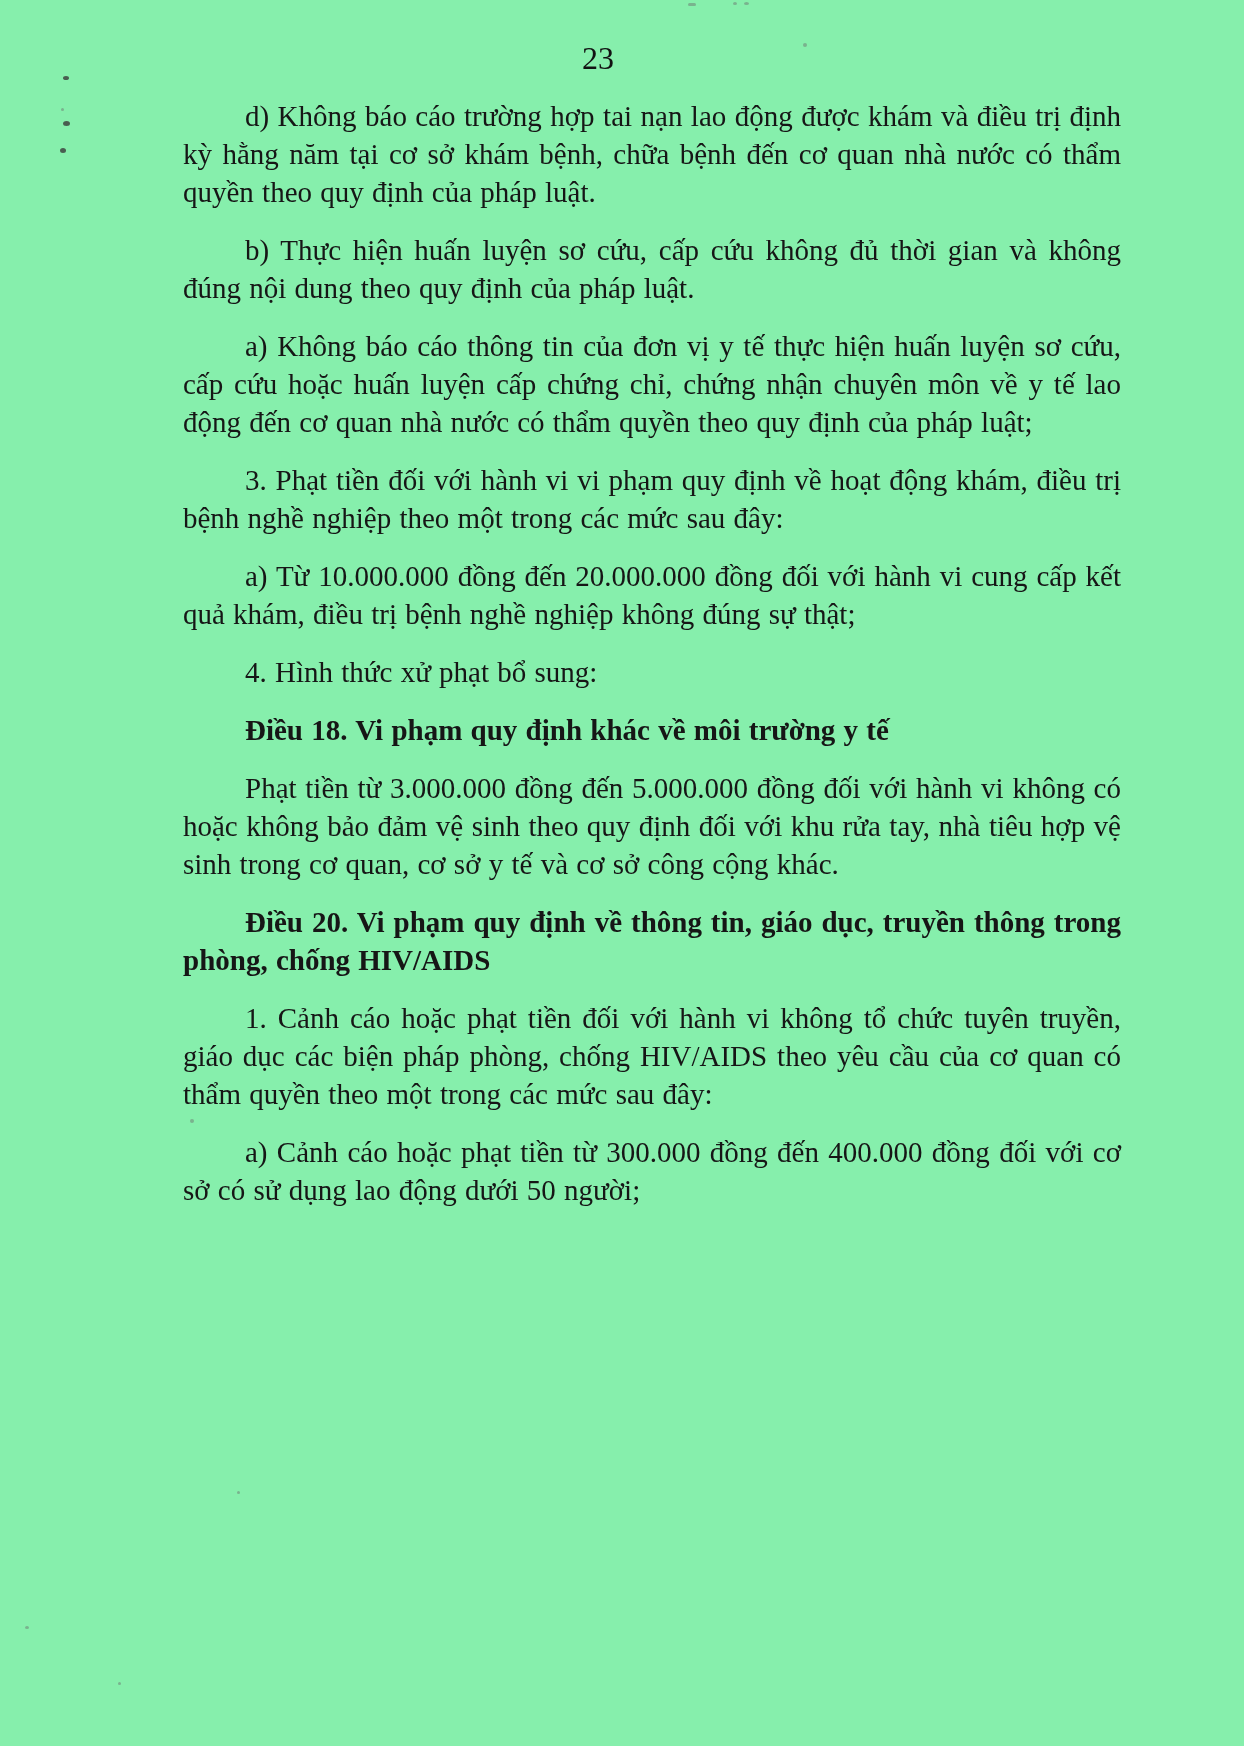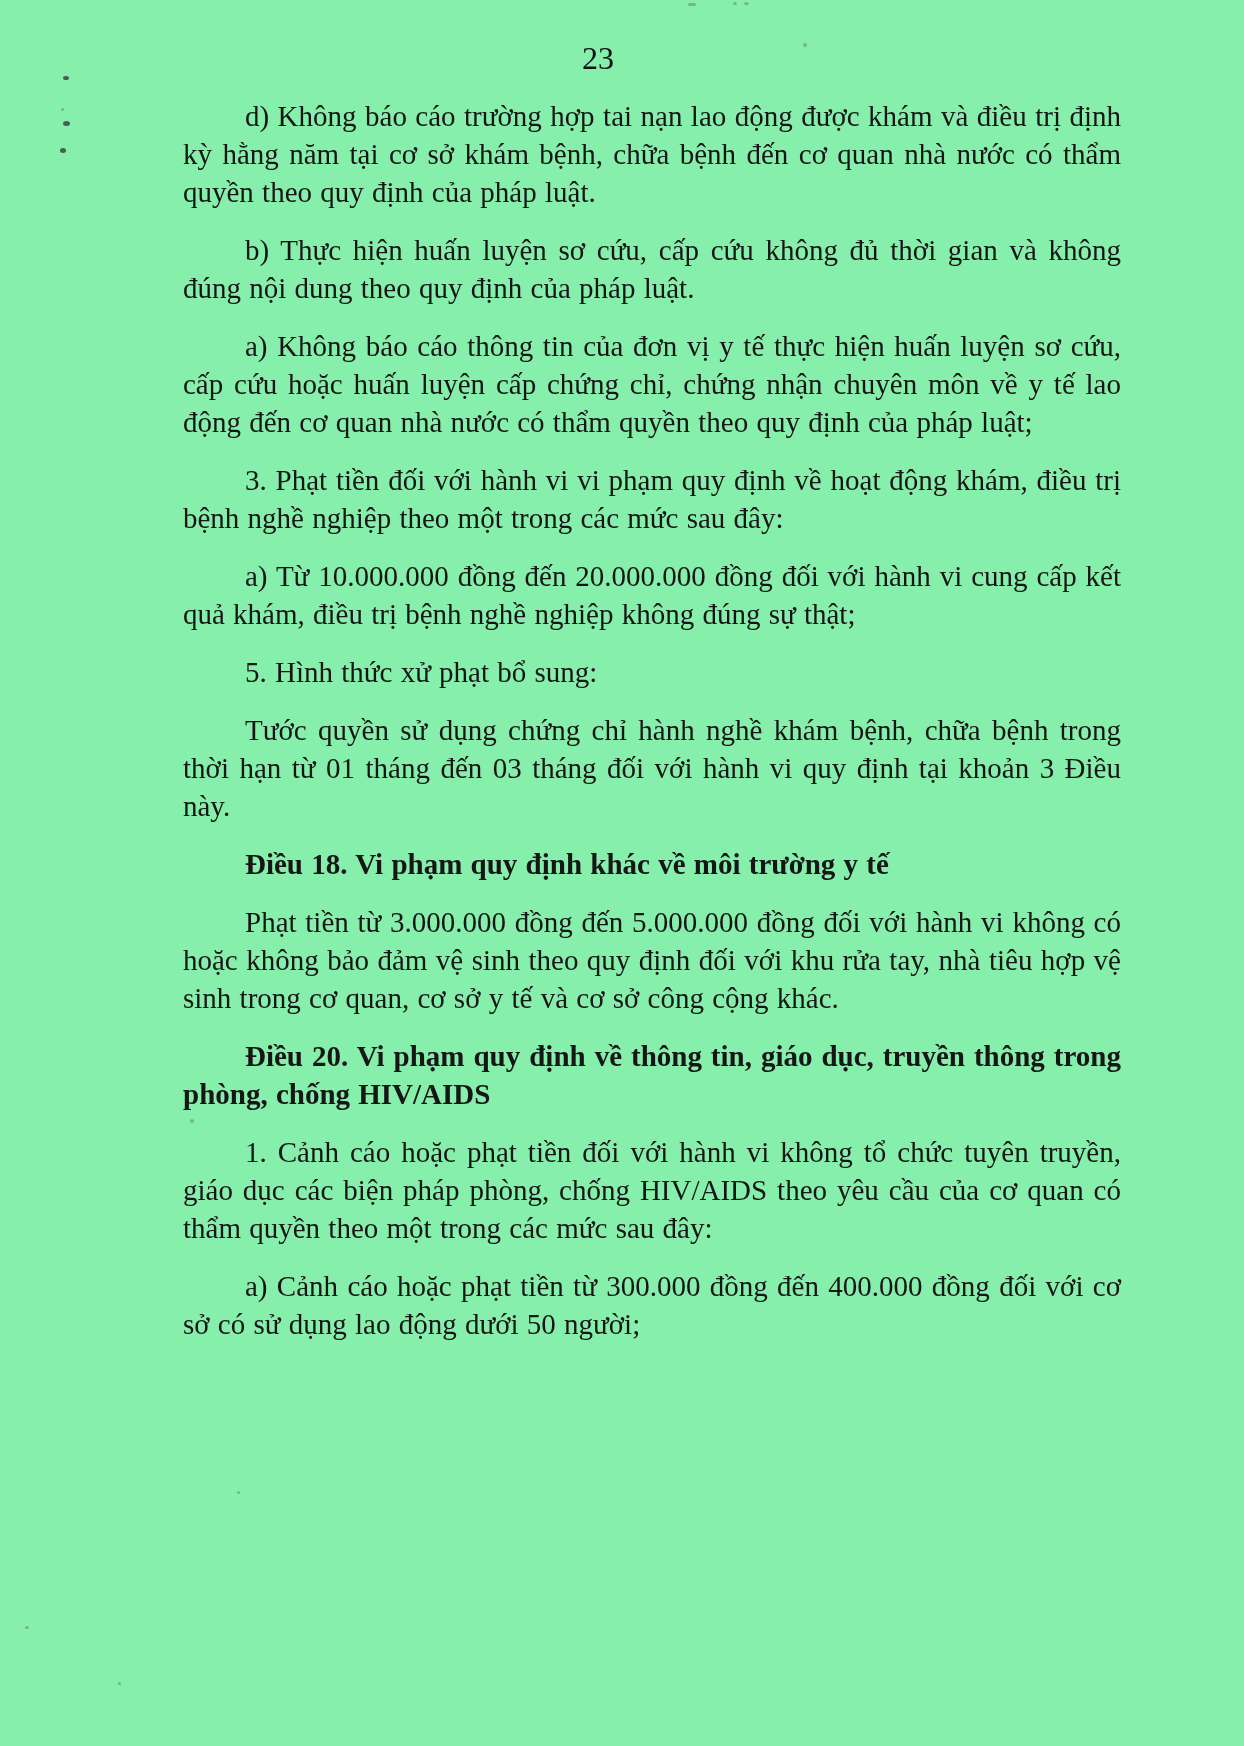--- a/index.html
+++ b/index.html
@@ -59,22 +59,21 @@
 <div class="page">
 
   <div class="page-number">23</div>
 
   <div class="content">
     <p>d) Không báo cáo trường hợp tai nạn lao động được khám và điều trị định kỳ hằng năm tại cơ sở khám bệnh, chữa bệnh đến cơ quan nhà nước có thẩm quyền theo quy định của pháp luật.</p>
     <p>b) Thực hiện huấn luyện sơ cứu, cấp cứu không đủ thời gian và không đúng nội dung theo quy định của pháp luật.</p>
     <p>a) Không báo cáo thông tin của đơn vị y tế thực hiện huấn luyện sơ cứu, cấp cứu hoặc huấn luyện cấp chứng chỉ, chứng nhận chuyên môn về y tế lao động đến cơ quan nhà nước có thẩm quyền theo quy định của pháp luật;</p>
     <p>3. Phạt tiền đối với hành vi vi phạm quy định về hoạt động khám, điều trị bệnh nghề nghiệp theo một trong các mức sau đây:</p>
     <p>a) Từ 10.000.000 đồng đến 20.000.000 đồng đối với hành vi cung cấp kết quả khám, điều trị bệnh nghề nghiệp không đúng sự thật;</p>
-    <p>5. Hình thức xử phạt bổ sung:</p>
-    <p>Tước quyền sử dụng chứng chỉ hành nghề khám bệnh, chữa bệnh trong thời hạn từ 01 tháng đến 03 tháng đối với hành vi quy định tại khoản 3 Điều này.</p>
+    <p>4. Hình thức xử phạt bổ sung:</p>
     <p class="heading">Điều 18. Vi phạm quy định khác về môi trường y tế</p>
     <p>Phạt tiền từ 3.000.000 đồng đến 5.000.000 đồng đối với hành vi không có hoặc không bảo đảm vệ sinh theo quy định đối với khu rửa tay, nhà tiêu hợp vệ sinh trong cơ quan, cơ sở y tế và cơ sở công cộng khác.</p>
     <p class="heading">Điều 20. Vi phạm quy định về thông tin, giáo dục, truyền thông trong phòng, chống HIV/AIDS</p>
     <p>1. Cảnh cáo hoặc phạt tiền đối với hành vi không tổ chức tuyên truyền, giáo dục các biện pháp phòng, chống HIV/AIDS theo yêu cầu của cơ quan có thẩm quyền theo một trong các mức sau đây:</p>
     <p>a) Cảnh cáo hoặc phạt tiền từ 300.000 đồng đến 400.000 đồng đối với cơ sở có sử dụng lao động dưới 50 người;</p>
   </div>
 
   <div>
     <div class="speck" style="left:63px;  top:76px;   width:6px; height:4px;"></div>
     <div class="speck faint" style="left:61px;  top:108px;  width:3px; height:3px;"></div>

